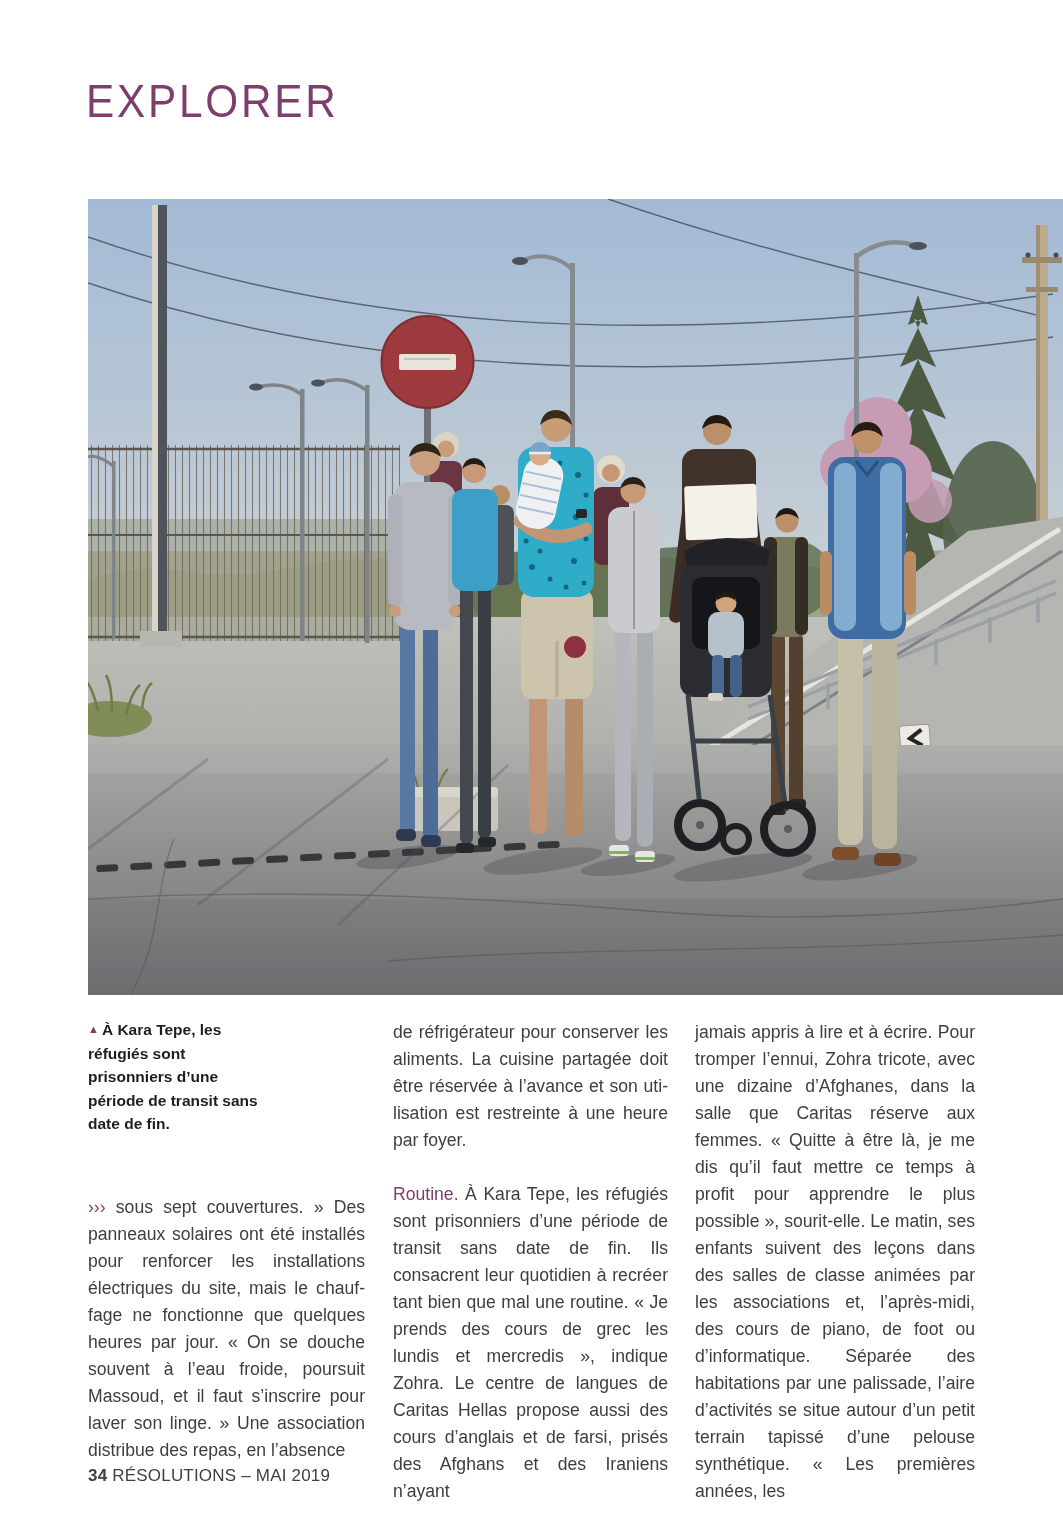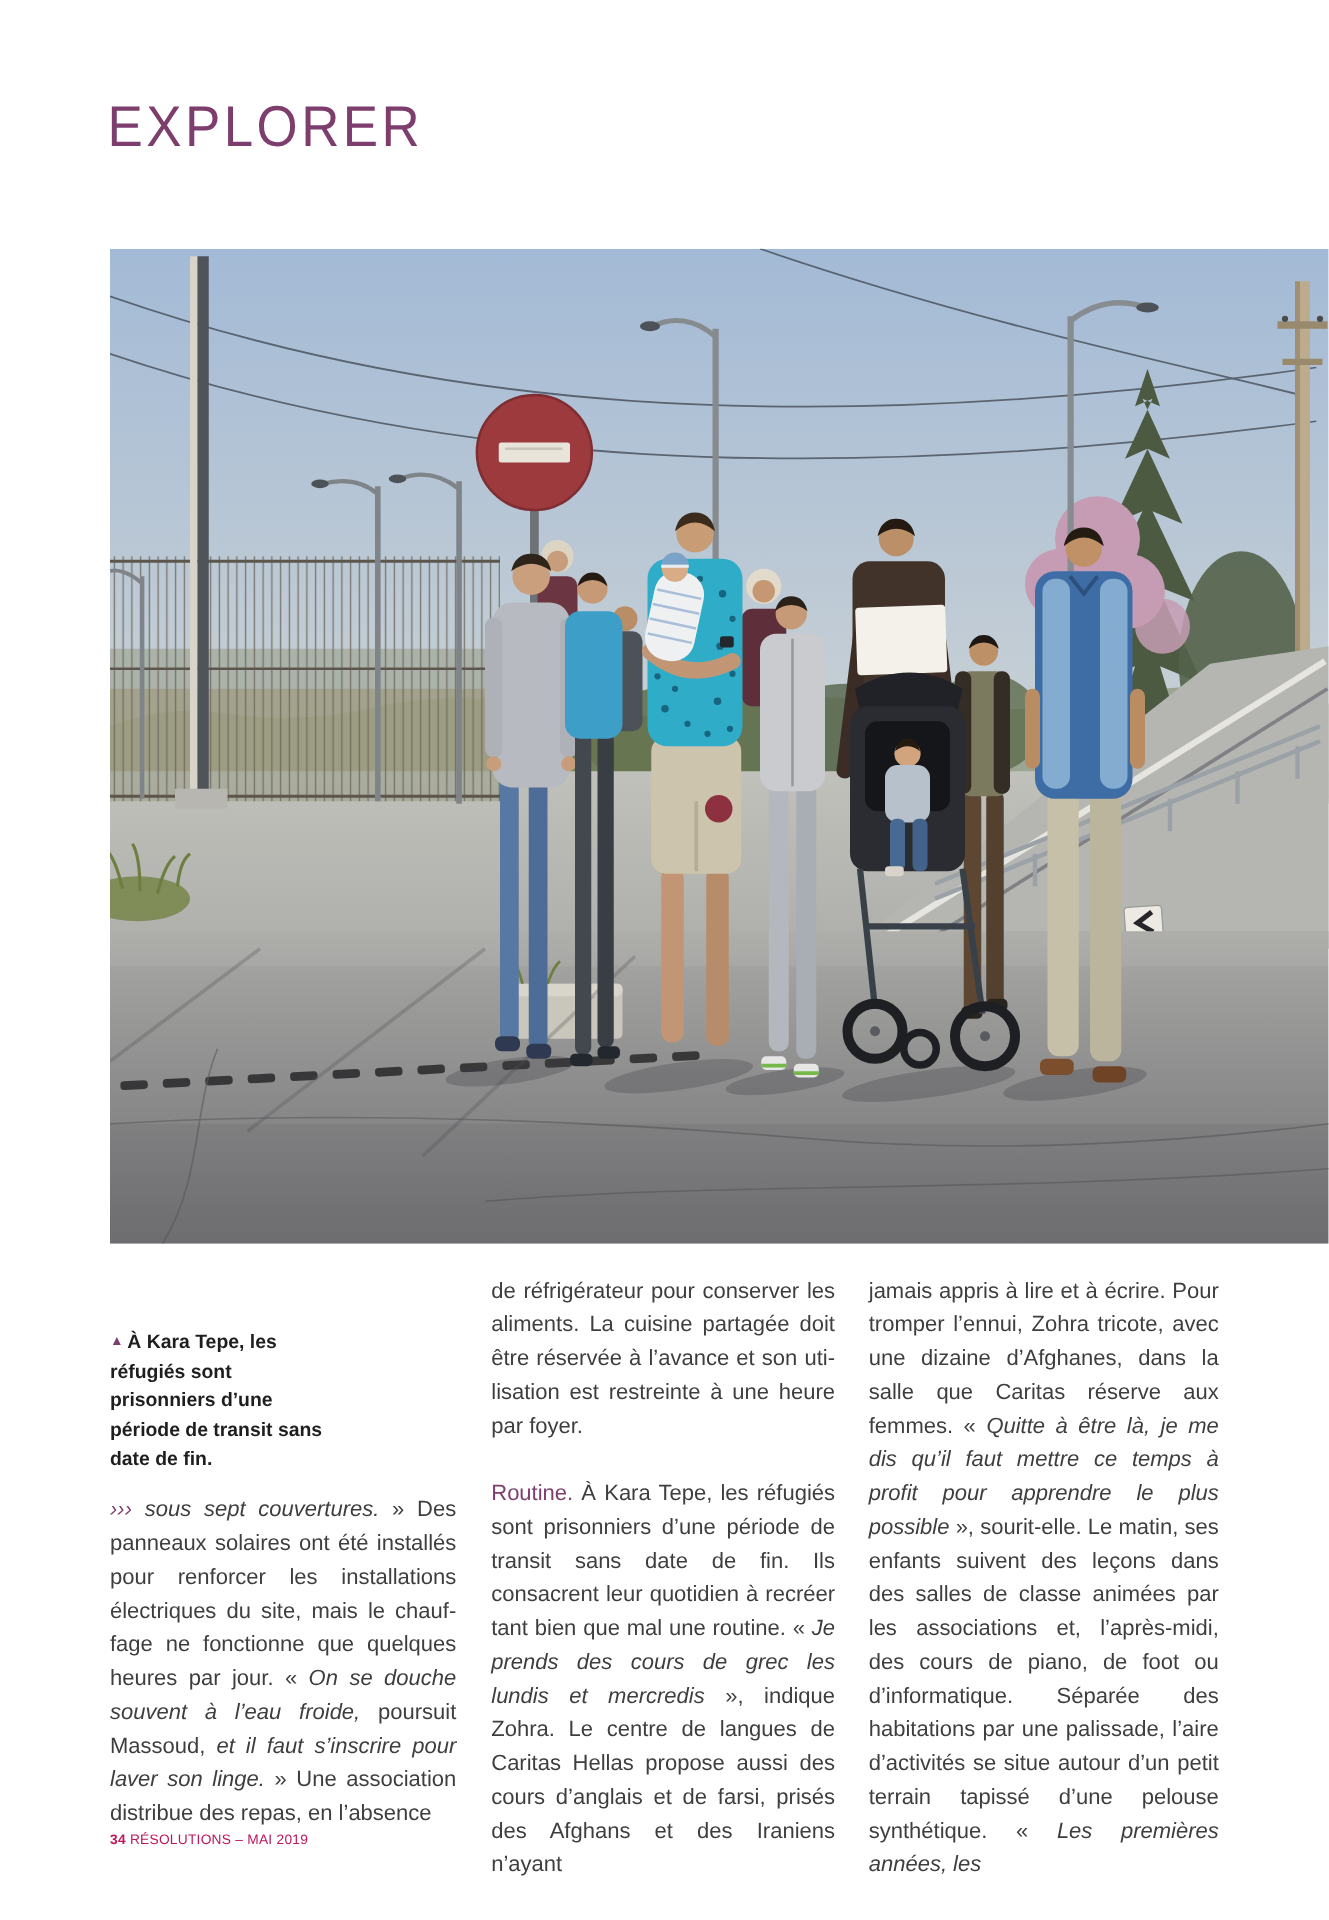--- a/index.html
+++ b/index.html
@@ -9,37 +9,37 @@
   }
   .section-title{
     position:absolute;left:86px;top:74px;
     font-size:46px;font-weight:300;letter-spacing:3px;
     color:var(--accent,#7d3e6d);
     transform:scaleX(.92);transform-origin:left top;
   }
   .photo{position:absolute;left:88px;top:199px;width:975px;height:796px;display:block;}
   .caption{
     position:absolute;left:88px;top:1018px;width:170px;
-    font-size:15.5px;line-height:23.5px;font-weight:700;color:#1e1e1e;margin-top:44px;
+    font-size:15.5px;line-height:23.5px;font-weight:700;color:#1e1e1e;
   }
   .caption .tri{color:var(--accent,#7d3e6d);font-size:11px;vertical-align:2px;margin-right:3px;}
   .col{
     position:absolute;top:1019px;font-size:17.6px;line-height:27px;
     text-align:justify;color:#3e3e3e;hyphens:manual;
   }
   .col p{margin:0 0 27px 0;}
   #col1{left:88px;top:1194px;width:277px;}
   #col2{left:393px;width:275px;}
   #col3{left:695px;width:280px;}
-  .it{font-style:italic;}
+  .it{}
   .bd{font-weight:400;}
   .accent{color:var(--accent,#7d3e6d);}
   .footer{
-    position:absolute;left:88px;top:1466px;font-size:11px;
-    letter-spacing:.2px;color:#be185d;
+    position:absolute;left:88px;top:1466px;font-size:17px;
+    letter-spacing:.2px;color:#404040;
   }
   .footer .num{font-weight:700;}
 </style>
 </head>
 <body>
 
 <div class="section-title">EXPLORER</div>
 
 <svg class="photo" viewBox="0 0 975 796" xmlns="http://www.w3.org/2000/svg" role="img">
   <defs>

